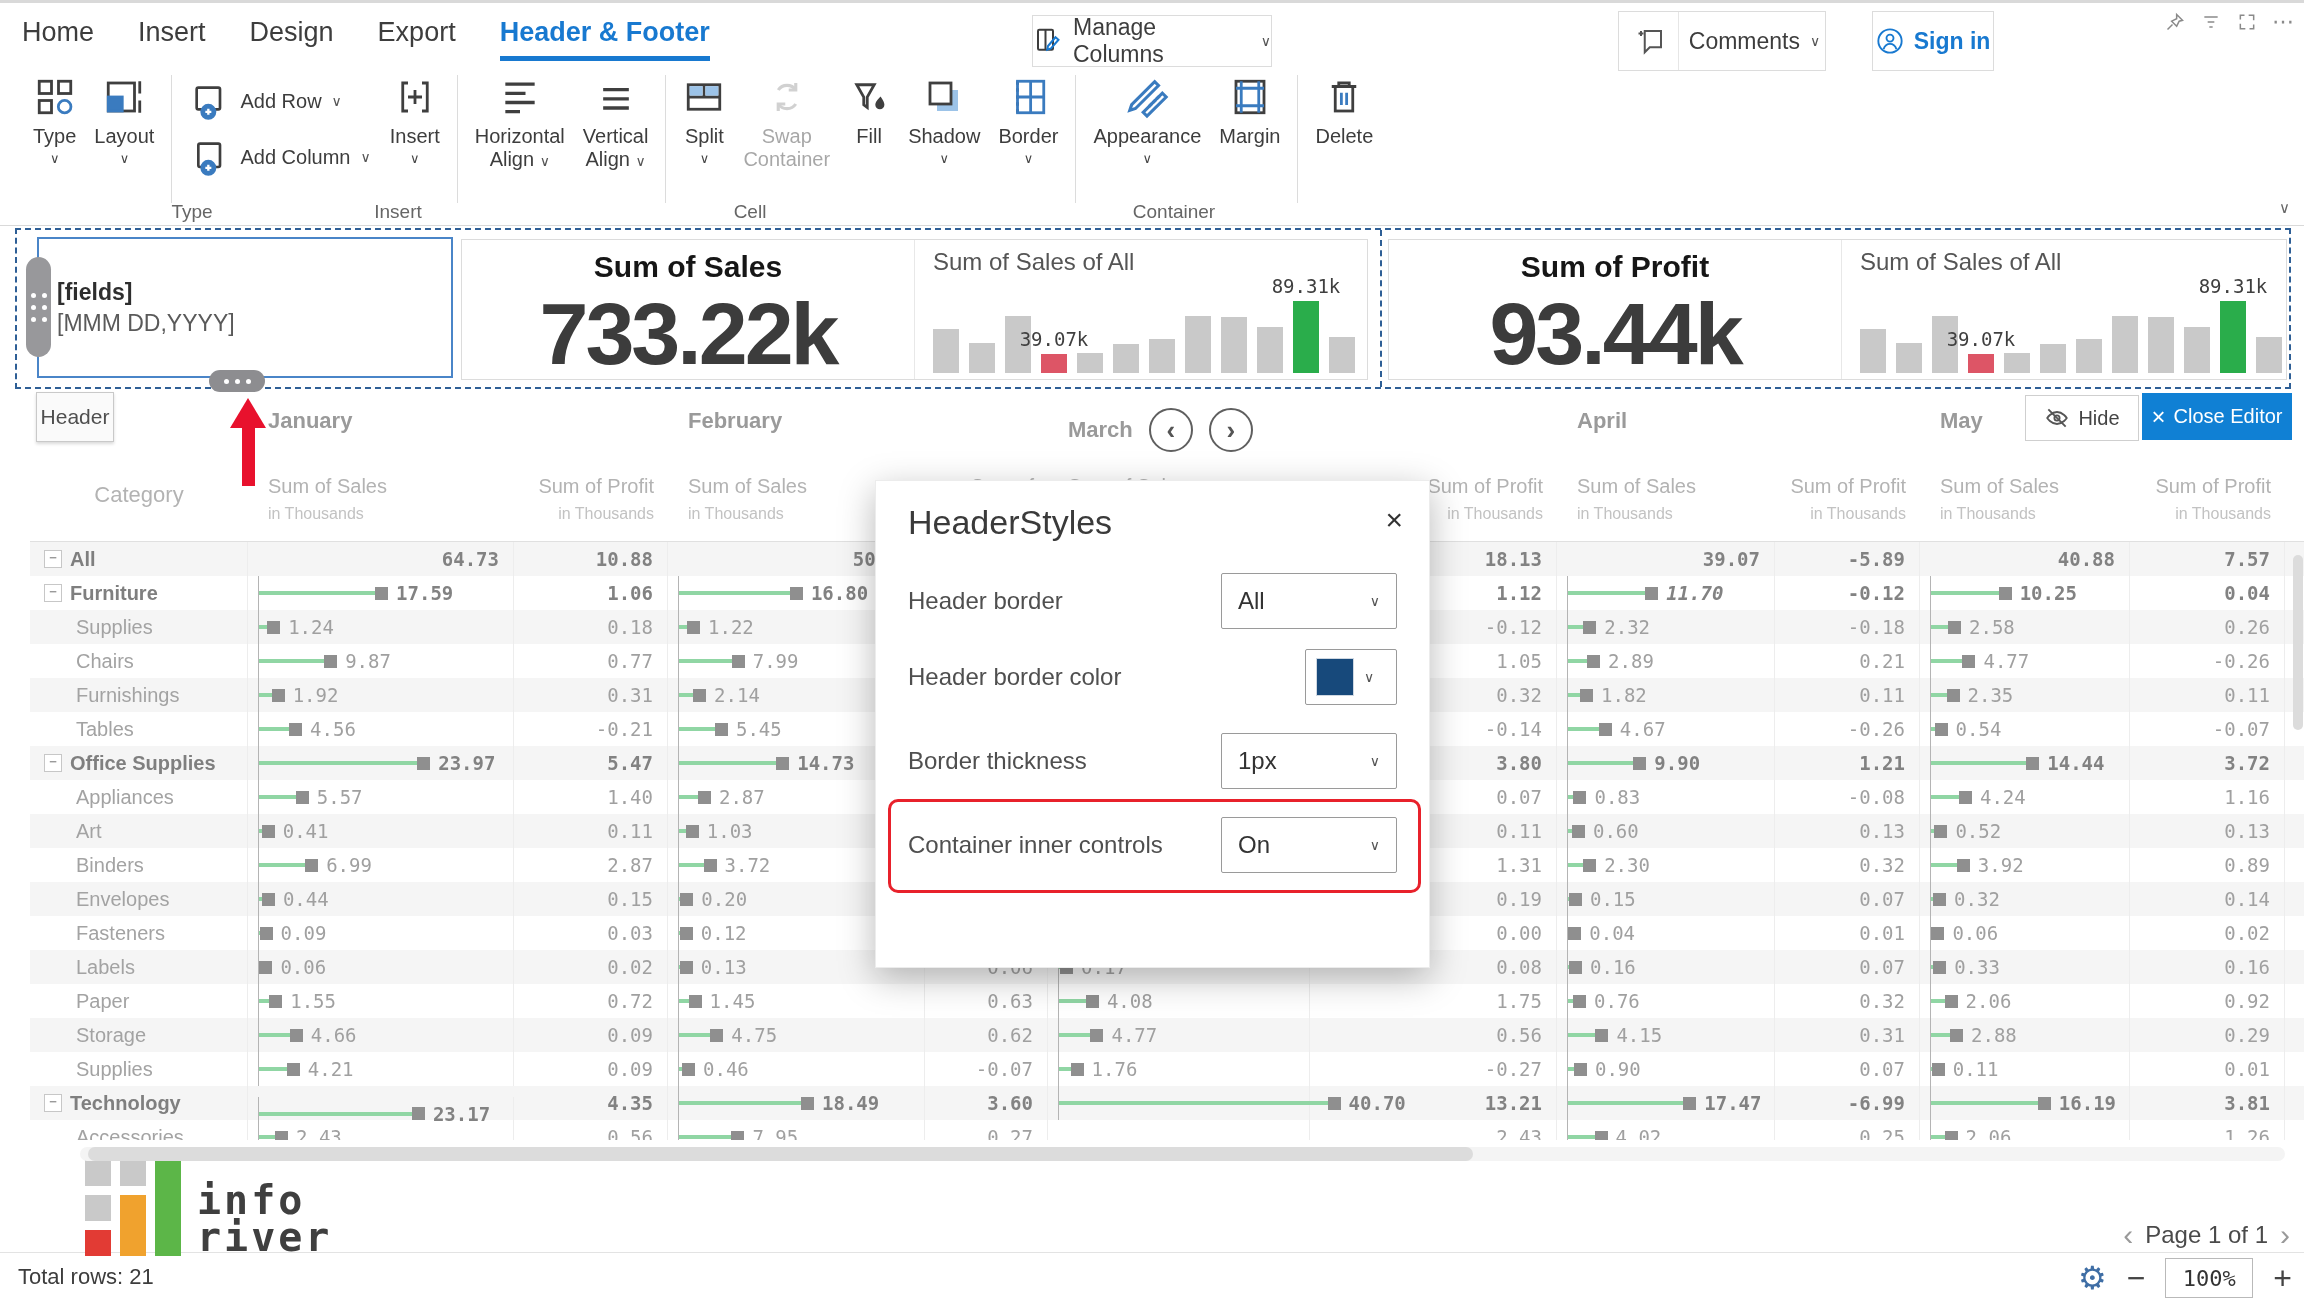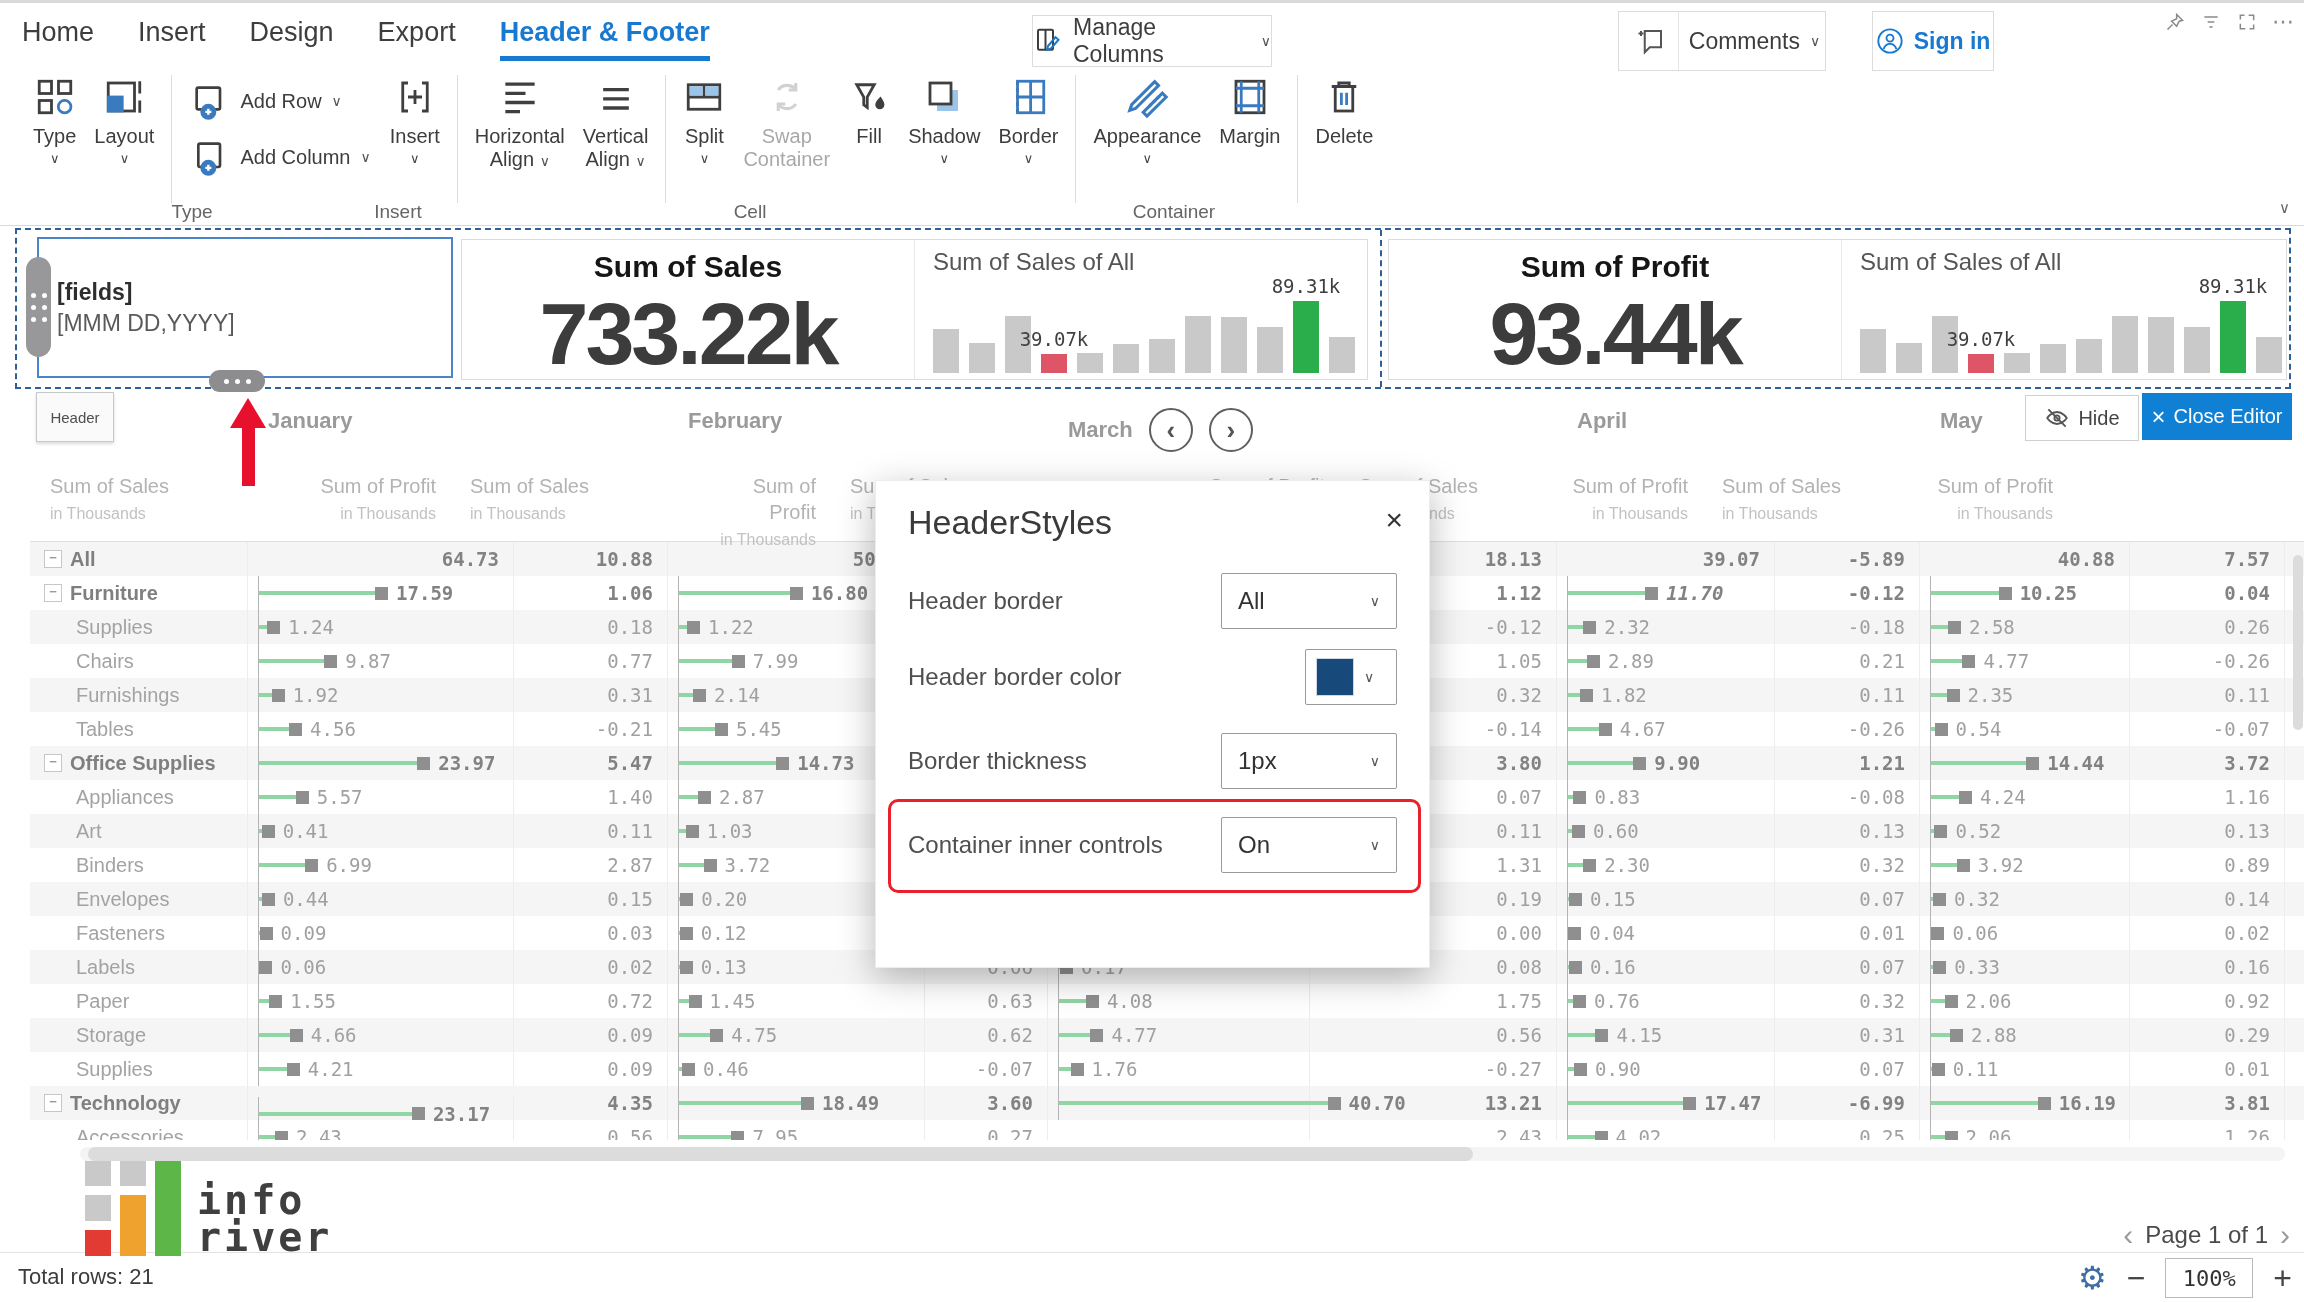--- a/index.html
+++ b/index.html
@@ -80,21 +80,21 @@
                    text-align:center;margin:0 8px 0 14px;background:#fff;flex:0 0 auto;}
   .trow.bold .catc{color:#7f7f7f;font-weight:bold;}
   .num{font-family:"DejaVu Sans Mono",monospace;font-size:19px;color:#a0a0a0;width:100%;text-align:right;padding-right:14px;}
   .trow.bold .num,.trow.bold .lval{color:#828282;font-weight:bold;}
   .chart{position:relative;height:100%;display:flex;align-items:center;border-left:1px solid #b4b4b4;margin-left:10px;flex:1;}
   .lline{height:4px;background:#90d6a4;}
   .lmark{width:13px;height:13px;background:#8f8f8f;flex:0 0 auto;}
   .lval{font-family:"DejaVu Sans Mono",monospace;font-size:19px;color:#a0a0a0;margin-left:8px;white-space:nowrap;}
   
   .header-tab{position:absolute;left:36px;top:392px;width:76px;height:48px;background:#fafafa;border:1px solid #c9c9c9;
-              display:flex;align-items:center;justify-content:center;font-size:15px;color:#4f4f4f;cursor:pointer;
+              display:flex;align-items:center;justify-content:center;font-size:21px;color:#4f4f4f;cursor:pointer;
               box-shadow:0 2px 3px rgba(0,0,0,.15);z-index:5;}
   .hide-btn{position:absolute;left:2025px;top:395px;width:112px;height:44px;background:#fff;border:1px solid #cfcfcf;
             display:flex;align-items:center;justify-content:center;gap:8px;font-size:20px;color:#444;cursor:pointer;z-index:7;}
   .close-editor{position:absolute;left:2142px;top:393px;width:150px;height:47px;background:#1080d4;color:#fff;
                 display:flex;align-items:center;justify-content:center;gap:8px;font-size:20px;cursor:pointer;z-index:7;}
   
   .hscroll{position:absolute;left:80px;top:1147px;width:2205px;height:14px;background:#f4f4f4;border-radius:7px;z-index:4;}
   .hscroll .thumb{position:absolute;left:8px;top:0;width:1385px;height:14px;background:#dcdcdc;border-radius:7px;cursor:grab;}
   .vscroll{position:absolute;left:2293px;top:555px;width:10px;height:575px;z-index:4;}
   .vscroll .thumb{position:absolute;top:0;left:0;width:10px;height:175px;background:#dcdcdc;border-radius:5px;cursor:grab;}
@@ -521,20 +521,21 @@
           <div class="nav-circle">›</div>
         </div>
         <div class="month-label" style="left: 1547px;">
           <span>April</span>
         </div>
         <div class="month-label" style="left: 1910px;">
           <span>May</span>
         </div>
       </div>
       <div class="colhead-row">
+        <div class="ch cat" style="width: 218px;">Category</div>
         <div class="ch sales" style="width: 266px;">Sum of Sales<br><span class="unit">in Thousands</span></div>
         <div class="ch profit" style="width: 154px;">Sum of Profit<br><span class="unit">in Thousands</span></div>
         <div class="ch sales" style="width: 257px;">Sum of Sales<br><span class="unit">in Thousands</span></div>
         <div class="ch profit" style="width: 123px;">Sum of Profit<br><span class="unit">in Thousands</span></div>
         <div class="ch sales" style="width: 262px;">Sum of Sales<br><span class="unit">in Thousands</span></div>
         <div class="ch profit" style="width: 247px;">Sum of Profit<br><span class="unit">in Thousands</span></div>
         <div class="ch sales" style="width: 218px;">Sum of Sales<br><span class="unit">in Thousands</span></div>
         <div class="ch profit" style="width: 145px;">Sum of Profit<br><span class="unit">in Thousands</span></div>
         <div class="ch sales" style="width: 210px;">Sum of Sales<br><span class="unit">in Thousands</span></div>
         <div class="ch profit" style="width: 155px;">Sum of Profit<br><span class="unit">in Thousands</span></div>

